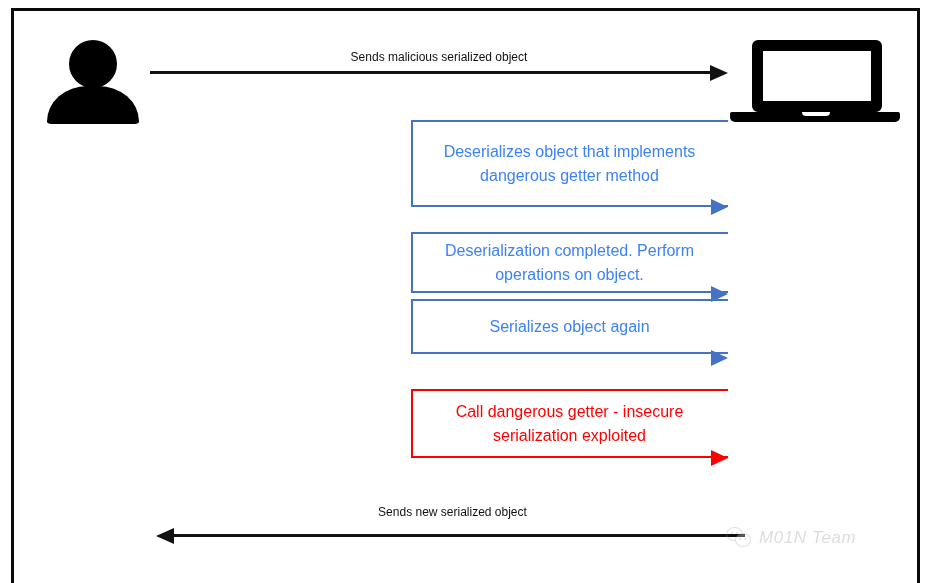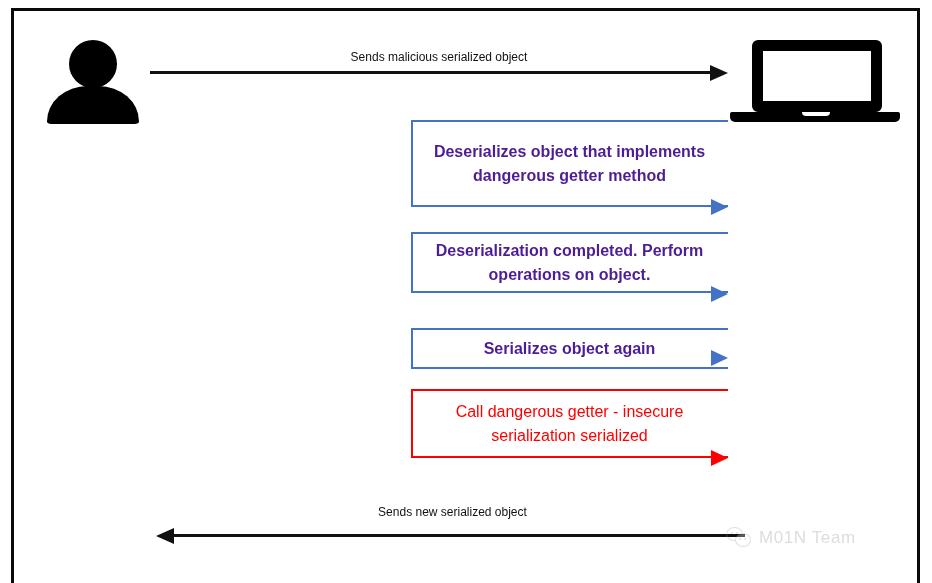--- a/index.html
+++ b/index.html
@@ -146,21 +146,21 @@
     position: absolute;
     left: 8px;
     right: 8px;
     top: 50%;
     transform: translateY(-50%);
     text-align: center;
     font-size: 16px;
     line-height: 1.52;
   }
   .msgbox.blue .bracket { border-color: #4472c4; }
-  .msgbox.blue .msgtext { color: #4c1d95; font-weight: bold; }
+  .msgbox.blue .msgtext { color: #3b82f6; }
   .msgbox.red .bracket  { border-color: #ff0000; }
   .msgbox.red .msgtext  { color: #ff0000; }
 
   .msg-head {
     position: absolute;
     width: 0;
     height: 0;
     border-top: 8px solid transparent;
     border-bottom: 8px solid transparent;
   }
@@ -169,20 +169,21 @@
 
   
   .watermark {
     position: absolute;
     left: 726px;
     top: 527px;
     display: flex;
     align-items: center;
     gap: 7px;
     opacity: 0.30;
+    font-style: italic;
   }
   .watermark .wm-text {
     font-size: 17px;
     color: #8e8e8e;
     letter-spacing: 0.6px;
     white-space: nowrap;
   }
   .wechat-icon {
     position: relative;
     width: 26px;
@@ -244,29 +245,29 @@
     <div class="msgtext">Deserializes object that implements dangerous getter method</div>
   </div>
   <div class="msg-head blue" style="left:711px; top:198.5px;"></div>
 
   <div class="msgbox blue" style="left:411px; top:232px; width:317px; height:61px;">
     <div class="bracket"></div>
     <div class="msgtext">Deserialization completed. Perform operations on object.</div>
   </div>
   <div class="msg-head blue" style="left:711px; top:285.5px;"></div>
 
-  <div class="msgbox blue" style="left:411px; top:328px; width:317px; height:41px;">
+  <div class="msgbox blue" style="left:411px; top:299px; width:317px; height:55px;">
     <div class="bracket"></div>
     <div class="msgtext">Serializes object again</div>
   </div>
   <div class="msg-head blue" style="left:711px; top:349.5px;"></div>
 
   <div class="msgbox red" style="left:411px; top:389px; width:317px; height:69px;">
     <div class="bracket"></div>
-    <div class="msgtext">Call dangerous getter - insecure serialization serialized</div>
+    <div class="msgtext">Call dangerous getter - insecure serialization exploited</div>
   </div>
   <div class="msg-head red" style="left:711px; top:449.5px;"></div>
 
   <div class="flow-label" style="left:160px; top:505px; width:585px;">Sends new serialized object</div>
   <div class="arrow-line" style="left:174px; top:534px; width:571px; height:3px;"></div>
   <div class="arrow-head-left" style="left:156px; top:527.5px;"></div>
 
   <div class="watermark">
     <span class="wechat-icon">
       <span class="bub-a"></span>

